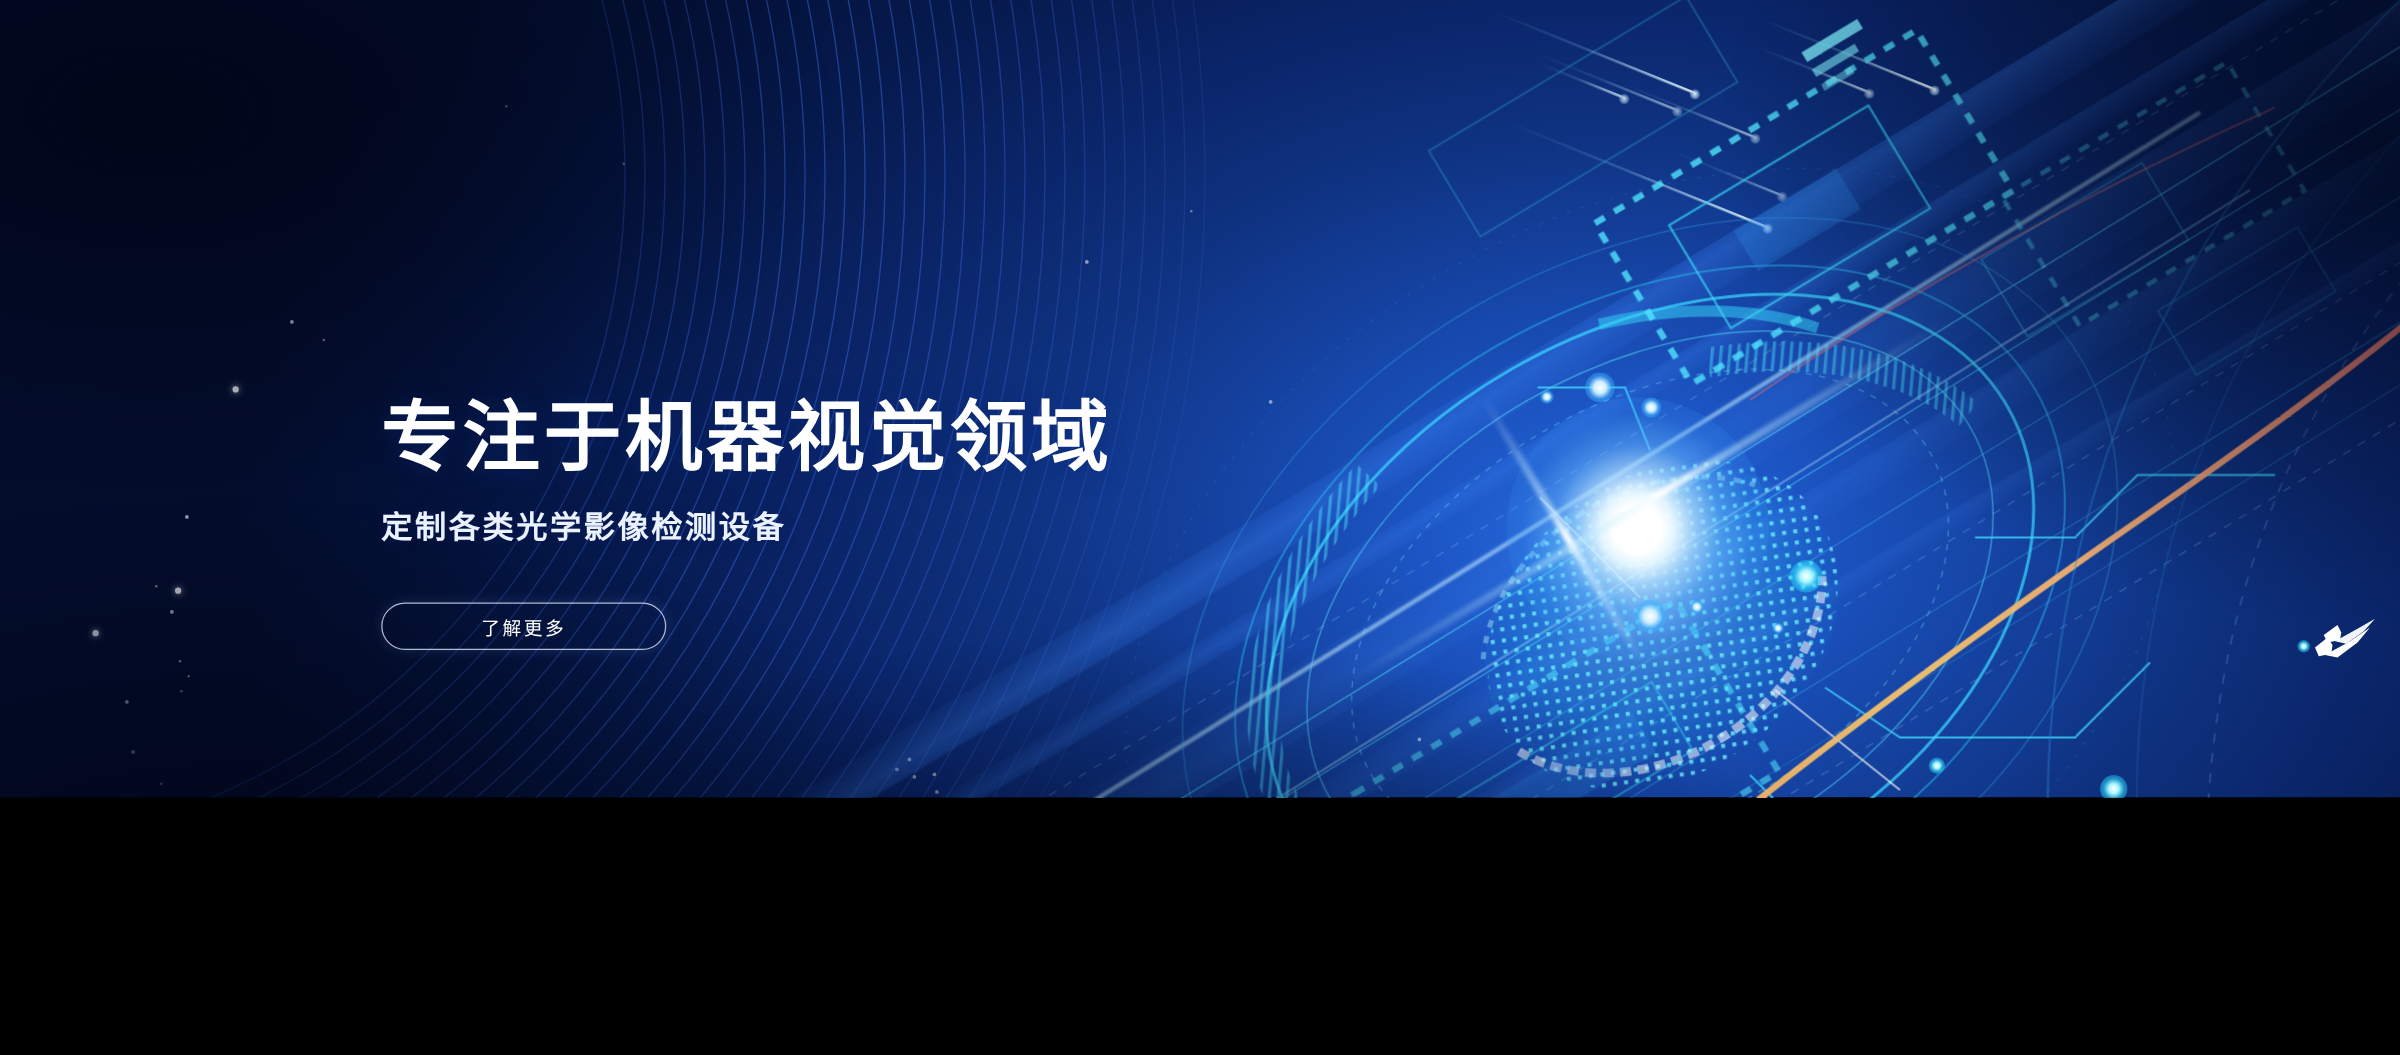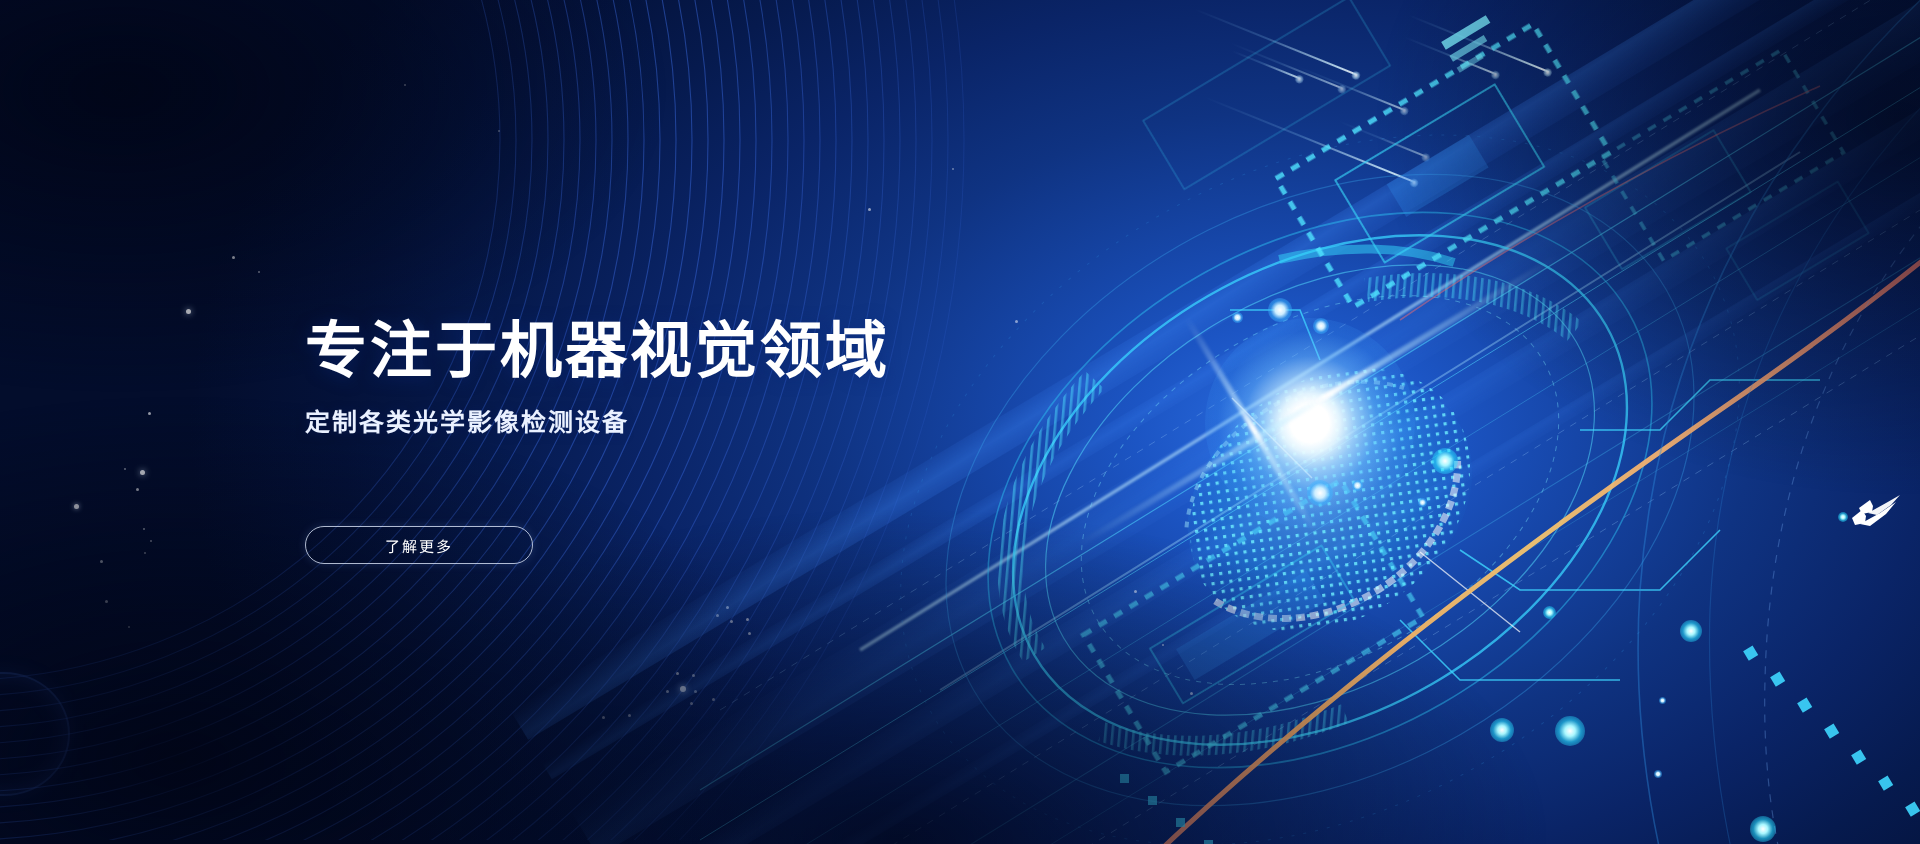--- a/index.html
+++ b/index.html
@@ -8,21 +8,21 @@
     padding: 0;
     background: #000;
   }
   body {
     font-family: "Liberation Sans", "DejaVu Sans", sans-serif;
   }
 
   #stage {
     position: relative;
     width: 1920px;
-    height: 844px;
+    height: 638px;
     overflow: hidden;
     background: #050d33;
   }
 
   
   .layer { position: absolute; inset: 0; pointer-events: none; }
 
   #bg-base {
     background:
       radial-gradient(ellipse 1100px 760px at 1290px 430px,
@@ -155,21 +155,21 @@
     letter-spacing: 2px;
     font-weight: bold;
     color: #eaf1ff;
     text-shadow: 0 1px 10px rgba(8,30,100,.5);
     white-space: nowrap;
   }
   #cta-button {
     display: inline-flex;
     align-items: center;
     justify-content: center;
-    margin-top: 88px;
+    margin-top: 44px;
     width: 228px;
     height: 38px;
     border: 1px solid rgba(226,236,255,.78);
     border-radius: 19px;
     background: transparent;
     color: #ffffff;
     font-size: 15px;
     letter-spacing: 2px;
     font-family: inherit;
     cursor: pointer;

